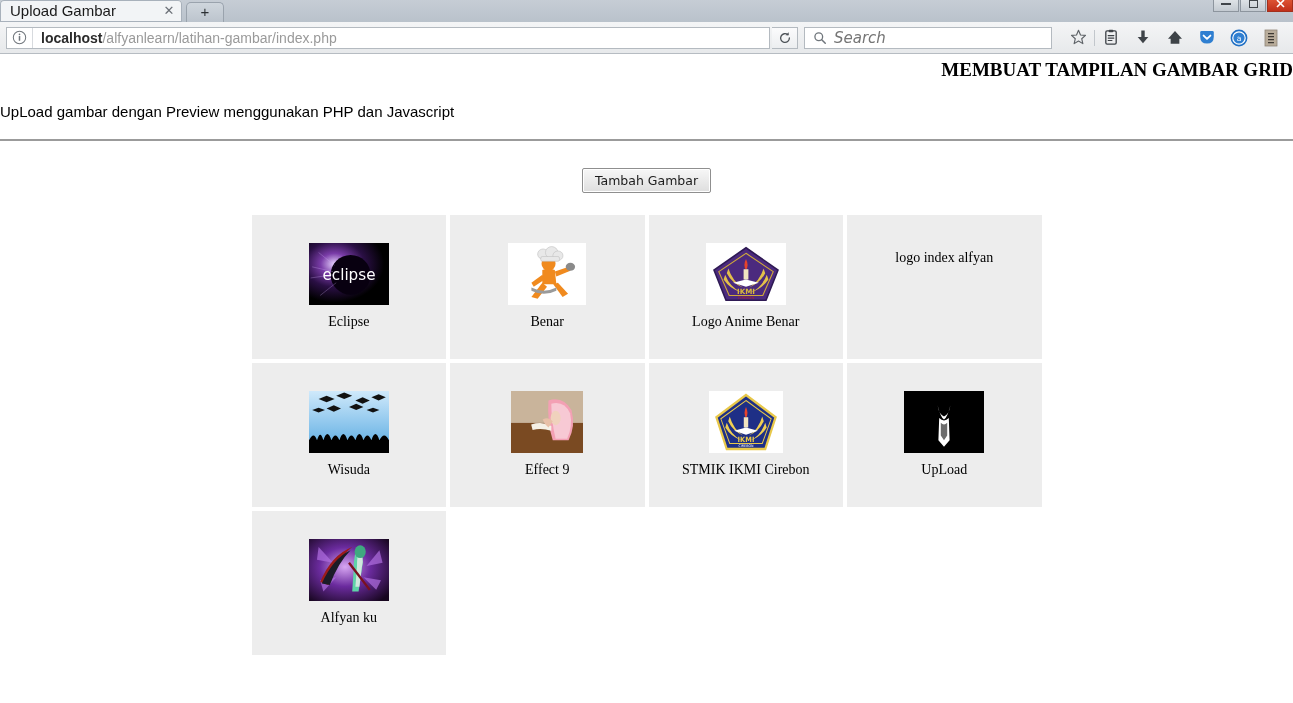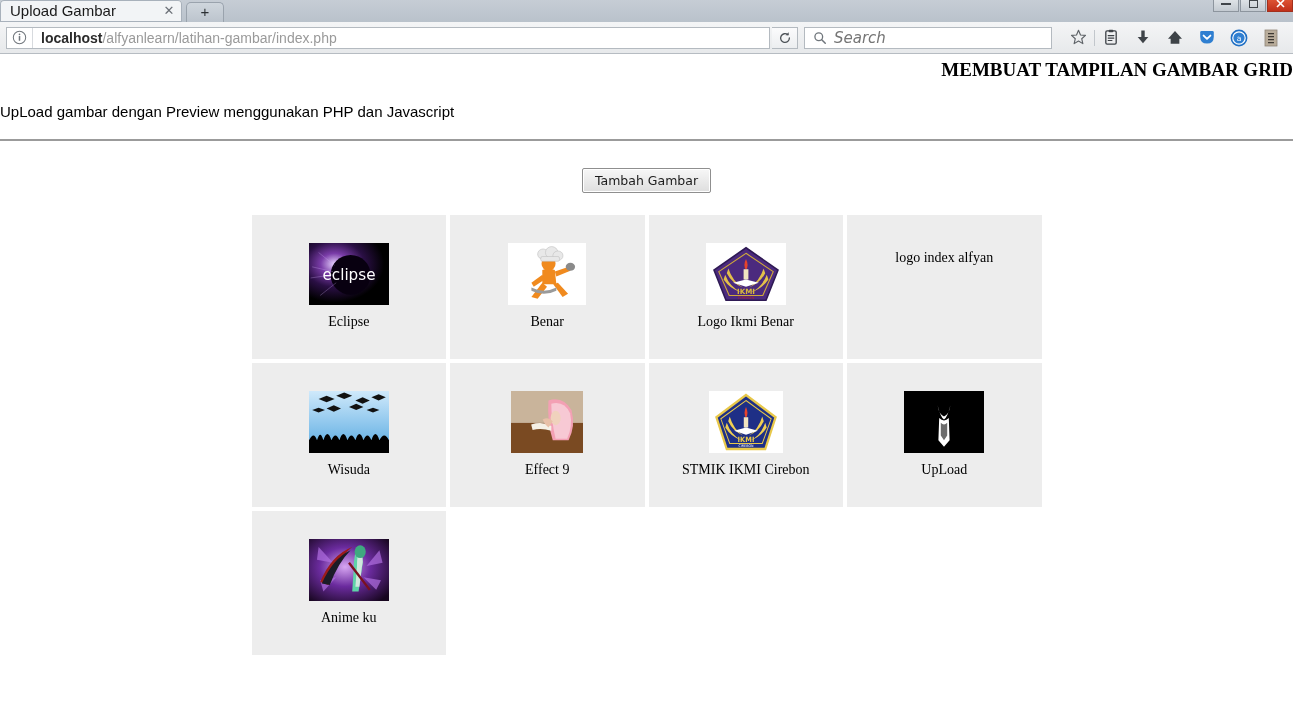--- a/index.html
+++ b/index.html
@@ -394,21 +394,21 @@
                 <path d="M28 32 Q33 48 46 56 Q32 50 26 38 Z"></path>
                 <path d="M72 32 Q67 48 54 56 Q68 50 74 38 Z"></path>
               </g>
               <path d="M50 20 Q46 28 50 34 Q54 28 50 20 Z" fill="#e8432b"></path>
               <rect x="47" y="33" width="6" height="13" fill="#f0e4c0"></rect>
               <path d="M34 50 L50 46 L66 50 L50 55 Z" fill="#ffffff"></path>
               <text x="50" y="64" font-family="DejaVu Sans, sans-serif" font-size="9" font-weight="bold" fill="#d9b83c" text-anchor="middle">IKMI</text>
               <text x="50" y="70" font-family="DejaVu Sans, sans-serif" font-size="4.5" fill="#b6202c" text-anchor="middle">CIREBON</text>
             </svg>
           </div>
-          <div class="card-label">Logo Ikmi Benar</div>
+          <div class="card-label">Logo Anime Benar</div>
         </div>
         <div class="card">
           <div class="card-label">logo index alfyan</div>
         </div>
         <div class="card">
           <div class="thumb-holder">
             <svg class="thumb" width="80" height="62" viewBox="0 0 100 78" preserveAspectRatio="none">
               <rect width="100" height="78" fill="#bfe0f5"></rect>
               <defs>
                 <linearGradient id="skyg" x1="0" y1="0" x2="0" y2="1">
@@ -500,21 +500,21 @@
                 <path d="M84 64 L68 48 L90 52 Z"></path>
               </g>
               <path d="M14 54 Q28 20 54 10 Q34 26 24 58 Z" fill="#9c1b1b"></path>
               <path d="M16 56 Q30 24 52 14 Q36 30 26 58 Z" fill="#1c1c28"></path>
               <path d="M60 12 Q70 20 66 38 L62 66 L54 66 L56 36 Q56 20 60 12 Z" fill="#5fd3a8"></path>
               <path d="M62 16 Q70 22 66 36 L63 60 L58 60 L60 34 Q60 22 62 16 Z" fill="#cfe8dd"></path>
               <ellipse cx="64" cy="16" rx="7" ry="8" fill="#3fa880"></ellipse>
               <path d="M50 30 L76 64" stroke="#7a1020" stroke-width="3"></path>
             </svg>
           </div>
-          <div class="card-label">Anime ku</div>
+          <div class="card-label">Alfyan ku</div>
         </div>
       </div>
 
     <div class="pager">
       <a href="#">1</a>
     </div>
   </div>
 </div>
 
 </body></html>

